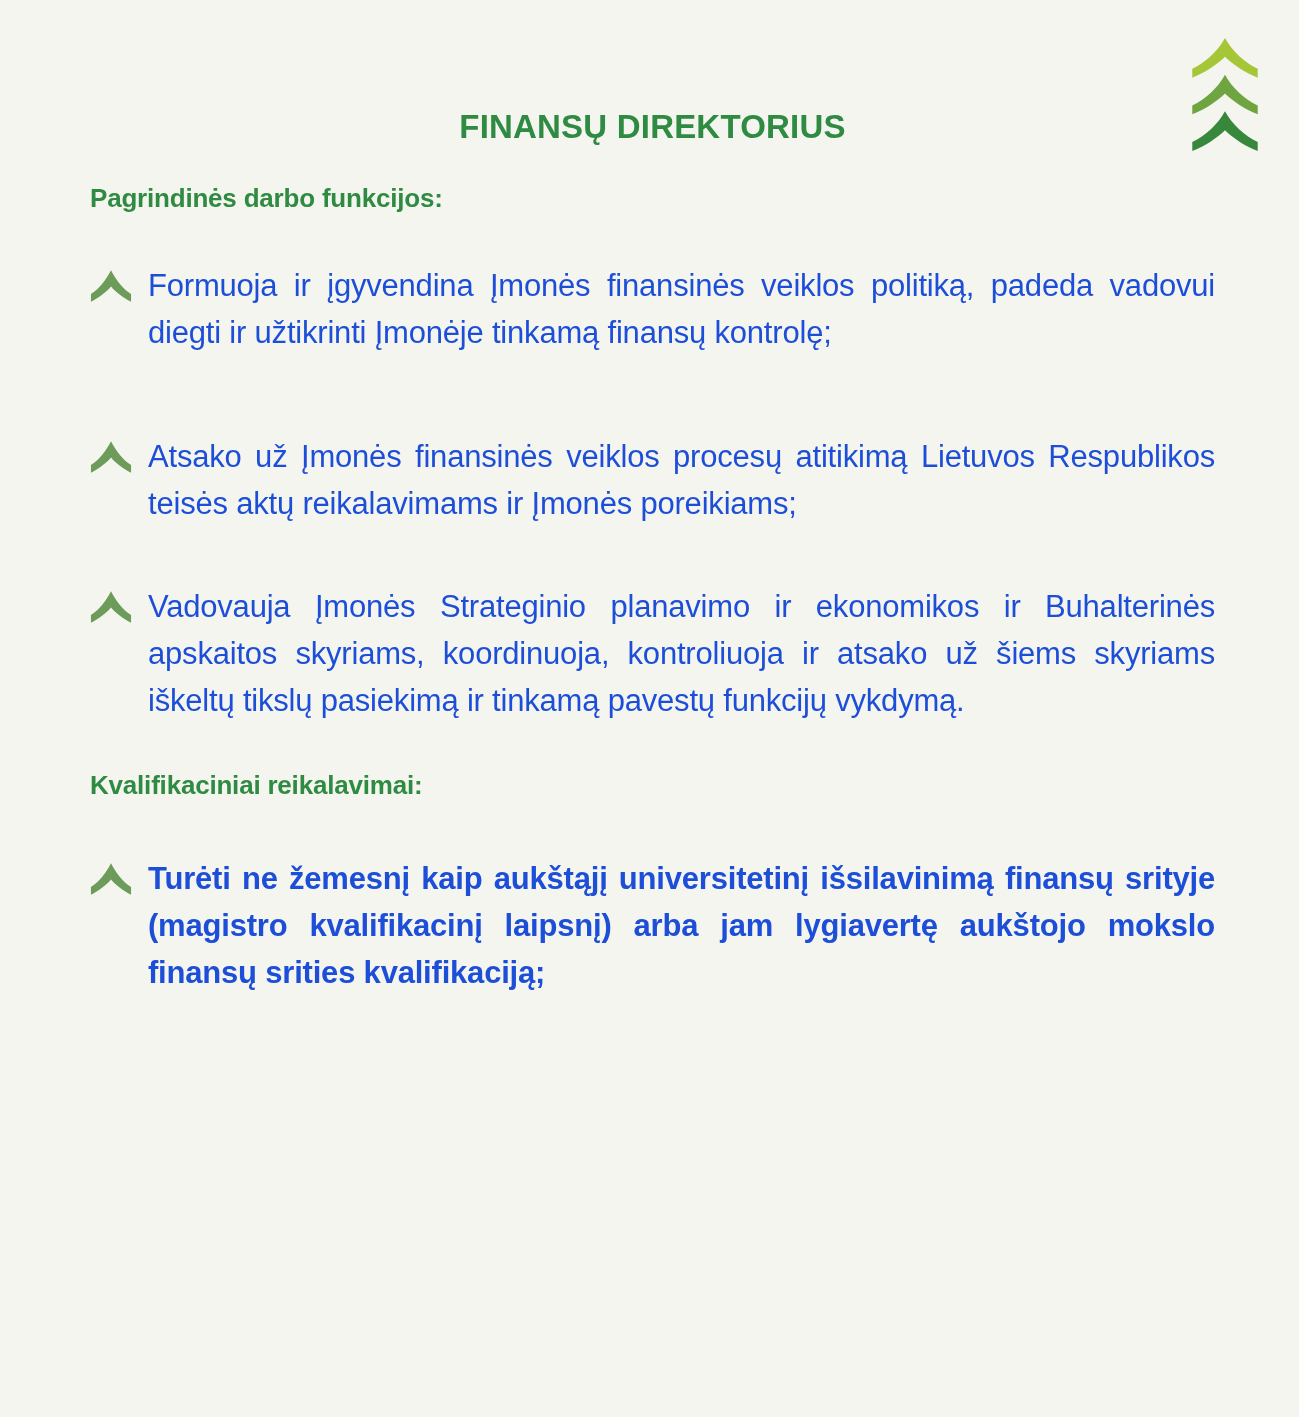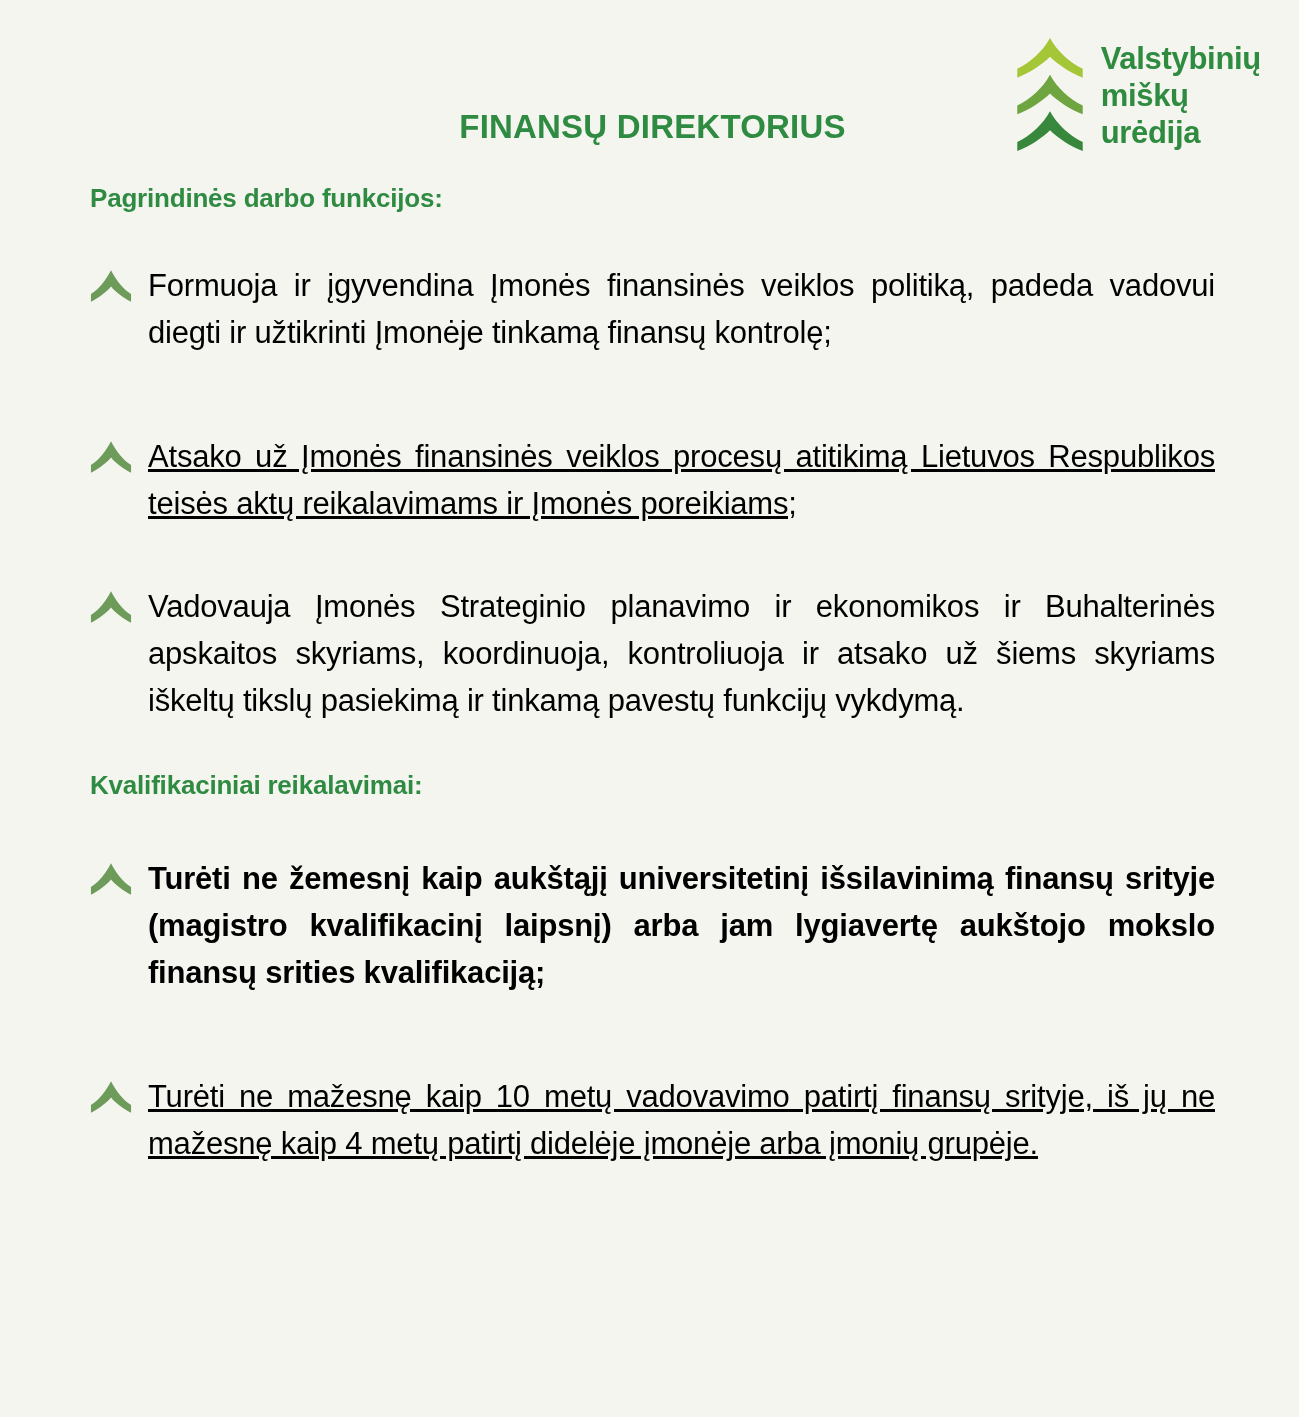--- a/index.html
+++ b/index.html
@@ -58,57 +58,52 @@
   .section-heading.first  { margin-top: 32px; }
   .section-heading.second { margin-top: 41px; }
 
   
   ul.bullets { list-style: none; margin: 0; padding: 0; }
   li.bullet-item {
     position: relative;
     padding-left: 58px;
   }
   li.mt-a { margin-top: 44px; }
-  li.mt-b { margin-top: 77px; text-decoration: underline; }
+  li.mt-b { margin-top: 77px; }
   li.mt-c { margin-top: 56px; }
   li.mt-d { margin-top: 50px; font-weight: bold; }
   .bullet-glyph {
     position: absolute;
     left: 0;
     top: 7px;
     width: 42px;
     height: 33px;
   }
   .bullet-glyph svg { display: block; width: 42px; height: 33px; }
   .li-text {
     display: block;
     text-align: justify;
-    color: #000000;
+    color: #1d4ed8;
     font-size: 31px;
     line-height: 47px;
     letter-spacing: -0.2px;
     hyphens: none;
   }
 </style>
 </head>
 <body>
 
 <div class="page">
 
   <div class="logo">
     <svg class="logo-tree" viewBox="0 0 72 115" aria-hidden="true">
       <path d="M36 0 C 29 13, 16 25, 3 31 L3 40 C 16 35, 29 26, 36 19 C 43 26, 56 35, 69 40 L69 31 C 56 25, 43 13, 36 0 Z" fill="#a5c637"></path>
       <path d="M36 37 C 29 50, 16 62, 3 68 L3 77 C 16 72, 29 63, 36 56 C 43 63, 56 72, 69 77 L69 68 C 56 62, 43 50, 36 37 Z" fill="#6fa540"></path>
       <path d="M36 74 C 29 87, 16 99, 3 105 L3 114 C 16 109, 29 100, 36 93 C 43 100, 56 109, 69 114 L69 105 C 56 99, 43 87, 36 74 Z" fill="#37873c"></path>
     </svg>
-    <div class="logo-text">
-      <div>Valstybinių</div>
-      <div>miškų</div>
-      <div>urėdija</div>
-    </div>
   </div>
 
   <h1 class="title">FINANSŲ DIREKTORIUS</h1>
 
   <h2 class="section-heading first">Pagrindinės darbo funkcijos:</h2>
 
   <ul class="bullets">
     <li class="bullet-item mt-a">
       <span class="bullet-glyph">
         <svg viewBox="0 0 44 34" aria-hidden="true">
@@ -139,23 +134,15 @@
 
   <ul class="bullets">
     <li class="bullet-item mt-d">
       <span class="bullet-glyph">
         <svg viewBox="0 0 44 34" aria-hidden="true">
           <path d="M22 1 C 17 11, 9 21, 1 26 L1 34 C 9 30, 17 24, 22 18 C 27 24, 35 30, 43 34 L43 26 C 35 21, 27 11, 22 1 Z" fill="#6d9c5a"></path>
         </svg>
       </span>
       <span class="li-text">Turėti ne žemesnį kaip aukštąjį universitetinį išsilavinimą finansų srityje (magistro kvalifikacinį laipsnį) arba jam lygiavertę aukštojo mokslo finansų srities kvalifikaciją;</span>
     </li>
-    <li class="bullet-item mt-b">
-      <span class="bullet-glyph">
-        <svg viewBox="0 0 44 34" aria-hidden="true">
-          <path d="M22 1 C 17 11, 9 21, 1 26 L1 34 C 9 30, 17 24, 22 18 C 27 24, 35 30, 43 34 L43 26 C 35 21, 27 11, 22 1 Z" fill="#6d9c5a"></path>
-        </svg>
-      </span>
-      <span class="li-text">Turėti ne mažesnę kaip 10 metų vadovavimo patirtį finansų srityje, iš jų ne mažesnę kaip 4 metų patirtį didelėje įmonėje arba įmonių grupėje.</span>
-    </li>
   </ul>
 
 </div>
 
 </body></html>

